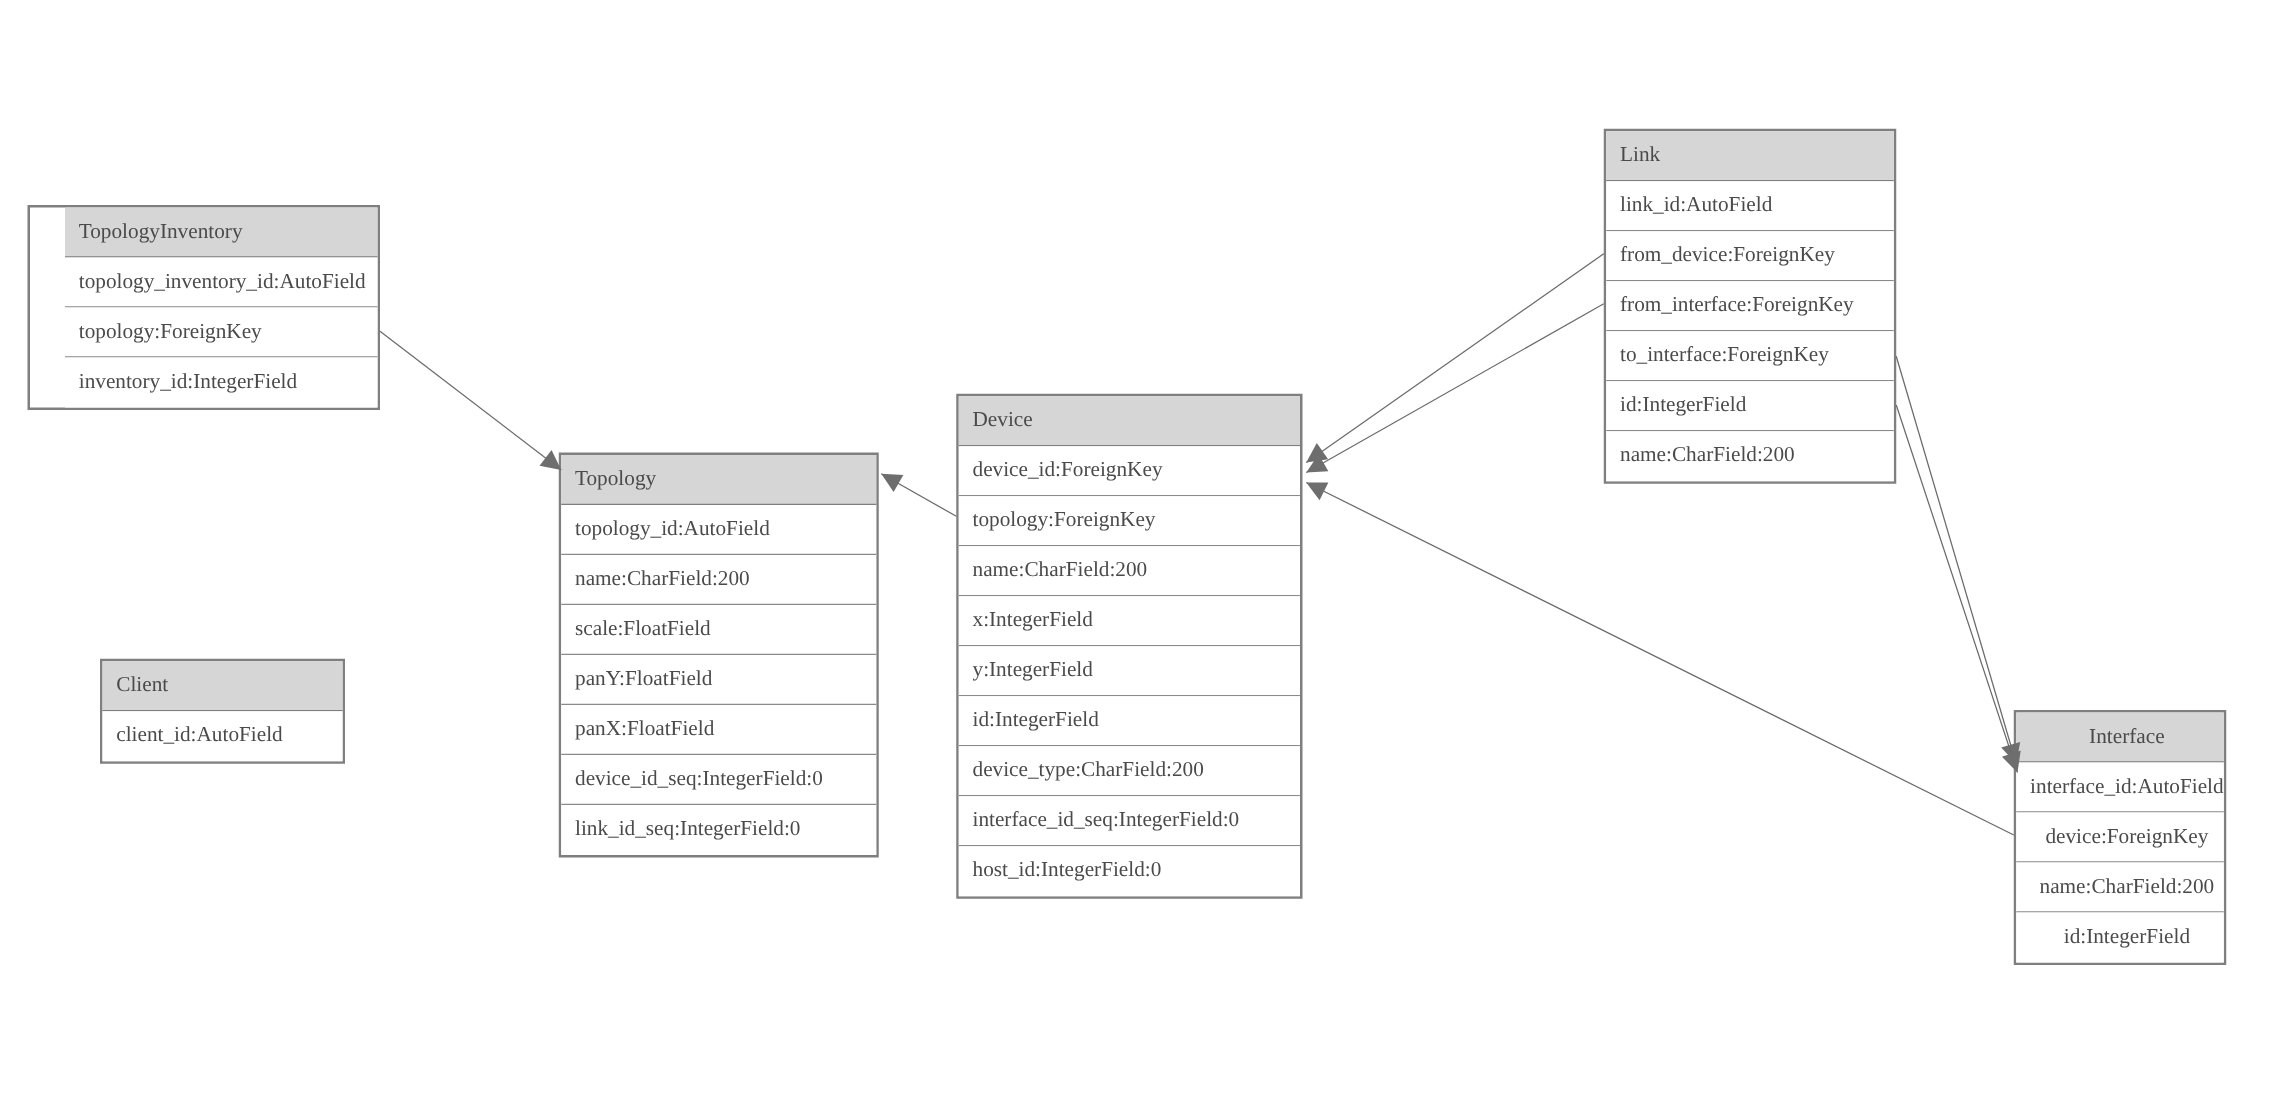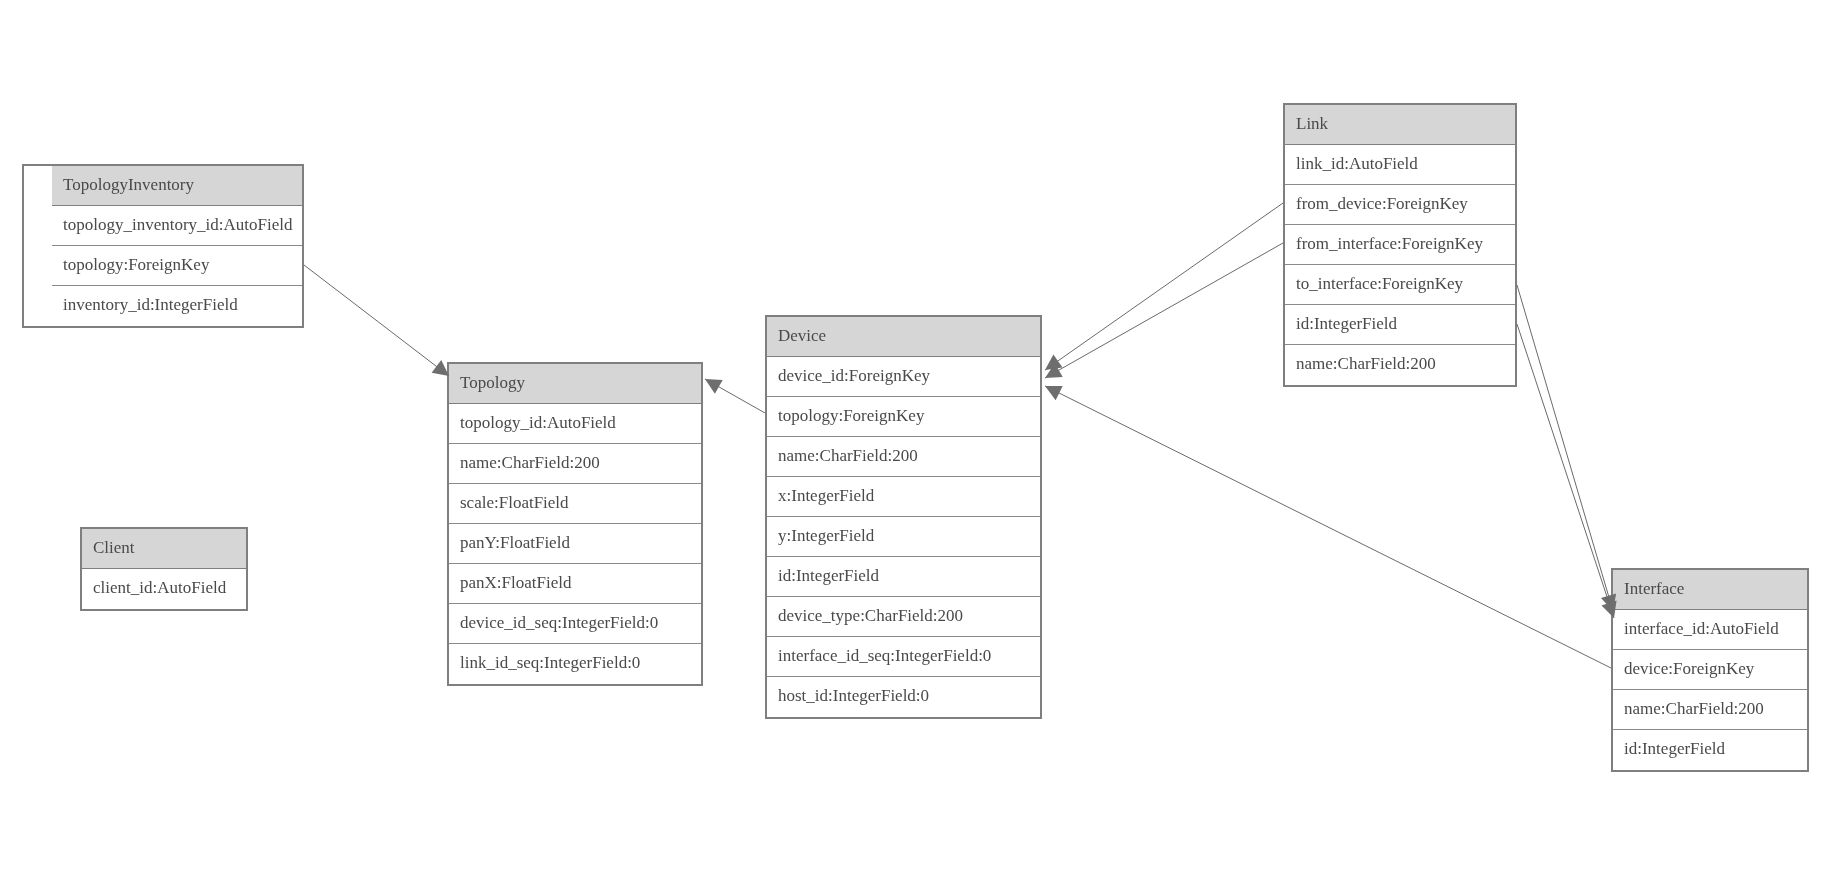--- a/index.html
+++ b/index.html
@@ -88,21 +88,21 @@
     <div class="entity" style="left: 447px; top: 318px; width: 256px; margin-top: 44px;">
       <div class="entity-header">Topology</div>
       <div class="entity-row">topology_id:AutoField</div>
       <div class="entity-row">name:CharField:200</div>
       <div class="entity-row">scale:FloatField</div>
       <div class="entity-row">panY:FloatField</div>
       <div class="entity-row">panX:FloatField</div>
       <div class="entity-row">device_id_seq:IntegerField:0</div>
       <div class="entity-row">link_id_seq:IntegerField:0</div>
     </div>
-    <div class="entity" style="left: 80px; top: 527px; width: 168px;">
+    <div class="entity" style="left: 80px; top: 527px; width: 196px;">
       <div class="entity-header">Client</div>
       <div class="entity-row">client_id:AutoField</div>
     </div>
     <div class="entity" style="left: 765px; top: 315px; width: 277px;">
       <div class="entity-header">Device</div>
       <div class="entity-row">device_id:ForeignKey</div>
       <div class="entity-row">topology:ForeignKey</div>
       <div class="entity-row">name:CharField:200</div>
       <div class="entity-row">x:IntegerField</div>
       <div class="entity-row">y:IntegerField</div>
@@ -113,20 +113,20 @@
     </div>
     <div class="entity" style="left: 1283px; top: 103px; width: 234px;">
       <div class="entity-header">Link</div>
       <div class="entity-row">link_id:AutoField</div>
       <div class="entity-row">from_device:ForeignKey</div>
       <div class="entity-row">from_interface:ForeignKey</div>
       <div class="entity-row">to_interface:ForeignKey</div>
       <div class="entity-row">id:IntegerField</div>
       <div class="entity-row">name:CharField:200</div>
     </div>
-    <div class="entity" style="left: 1611px; top: 568px; width: 198px;">
+    <div class="entity" style="left: 1611px; top: 568px; width: 170px; text-align: center;">
       <div class="entity-header">Interface</div>
       <div class="entity-row">interface_id:AutoField</div>
       <div class="entity-row">device:ForeignKey</div>
       <div class="entity-row">name:CharField:200</div>
       <div class="entity-row">id:IntegerField</div>
     </div>
   </div>
 
 </body></html>

